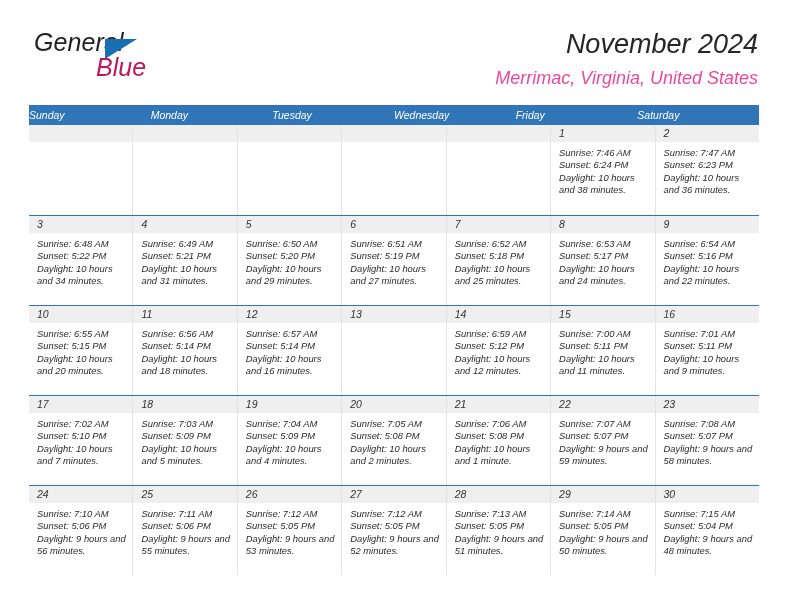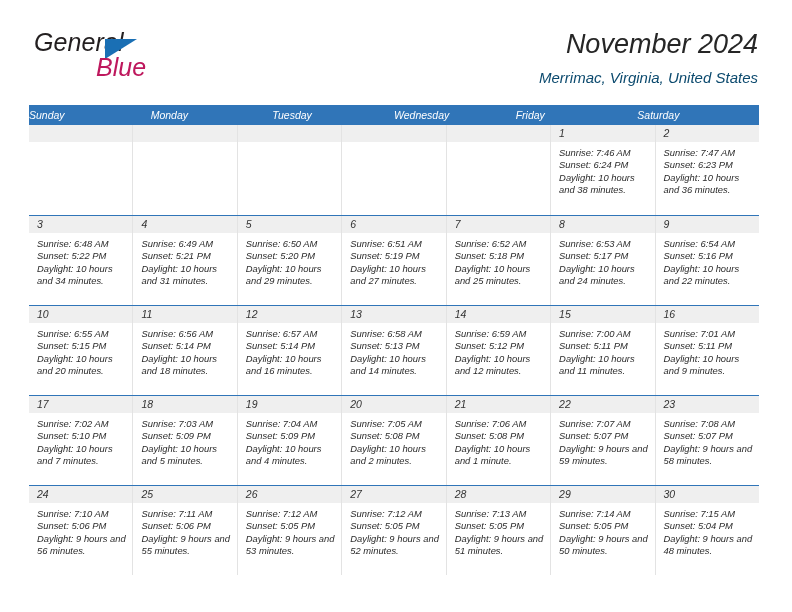--- a/index.html
+++ b/index.html
@@ -71,22 +71,22 @@
   }
   .month-title {
     font-size: 27px;
     color: #262626;
     line-height: 32px;
     font-weight: normal;
     white-space: nowrap;
   }
   .location {
     margin-top: 9px;
-    font-size: 15px;
-    color: #0c4a6e;
+    font-size: 18px;
+    color: #ec4899;
     line-height: 18px;
     white-space: nowrap;
   }
 
   
   .calendar {
     position: absolute;
     left: 29px;
     top: 105px;
     width: 730px;
@@ -289,25 +289,20 @@
           <div class="cell">
             <div class="daynum">12</div>
             <div class="info">
               <div>Sunrise: 6:57 AM</div>
               <div>Sunset: 5:14 PM</div>
               <div class="daylight">Daylight: 10 hours and 16 minutes.</div>
             </div>
           </div>
           <div class="cell">
             <div class="daynum">13</div>
-            <div class="info">
-              <div>Sunrise: 6:58 AM</div>
-              <div>Sunset: 5:13 PM</div>
-              <div class="daylight">Daylight: 10 hours and 14 minutes.</div>
-            </div>
           </div>
           <div class="cell">
             <div class="daynum">14</div>
             <div class="info">
               <div>Sunrise: 6:59 AM</div>
               <div>Sunset: 5:12 PM</div>
               <div class="daylight">Daylight: 10 hours and 12 minutes.</div>
             </div>
           </div>
           <div class="cell">

